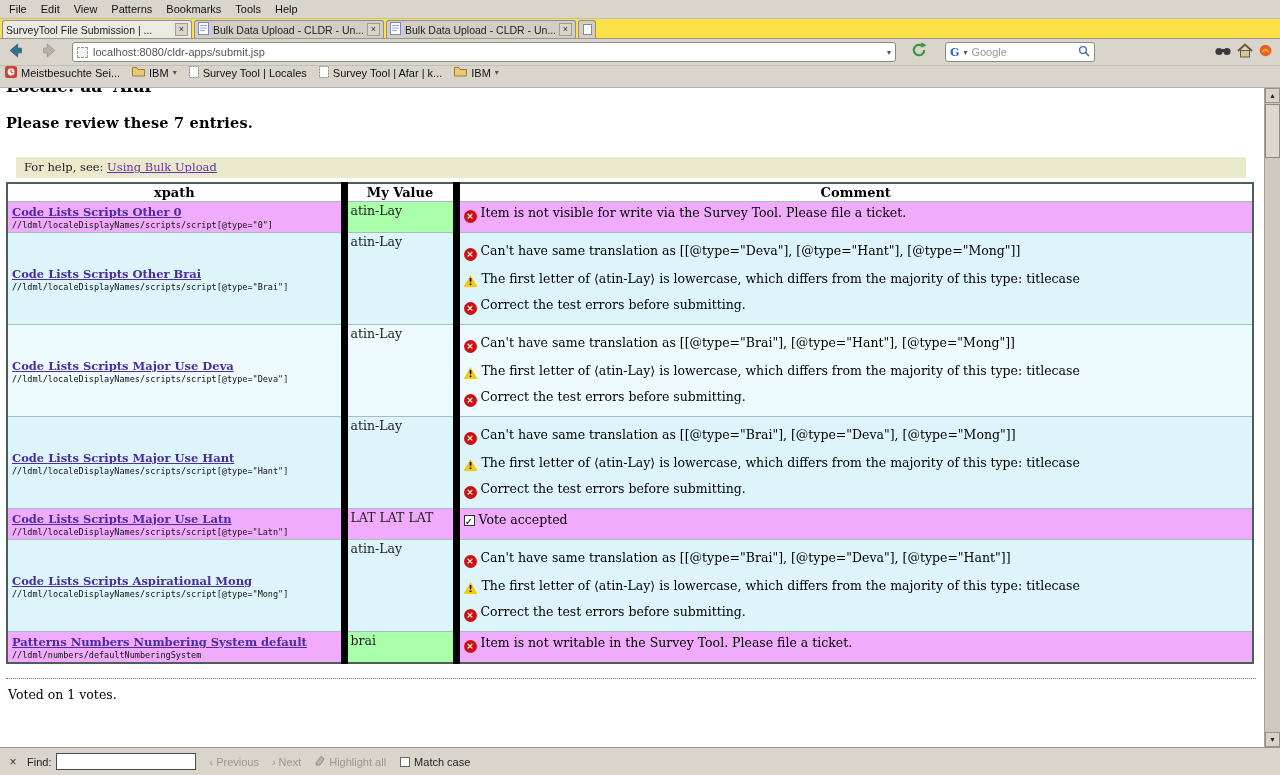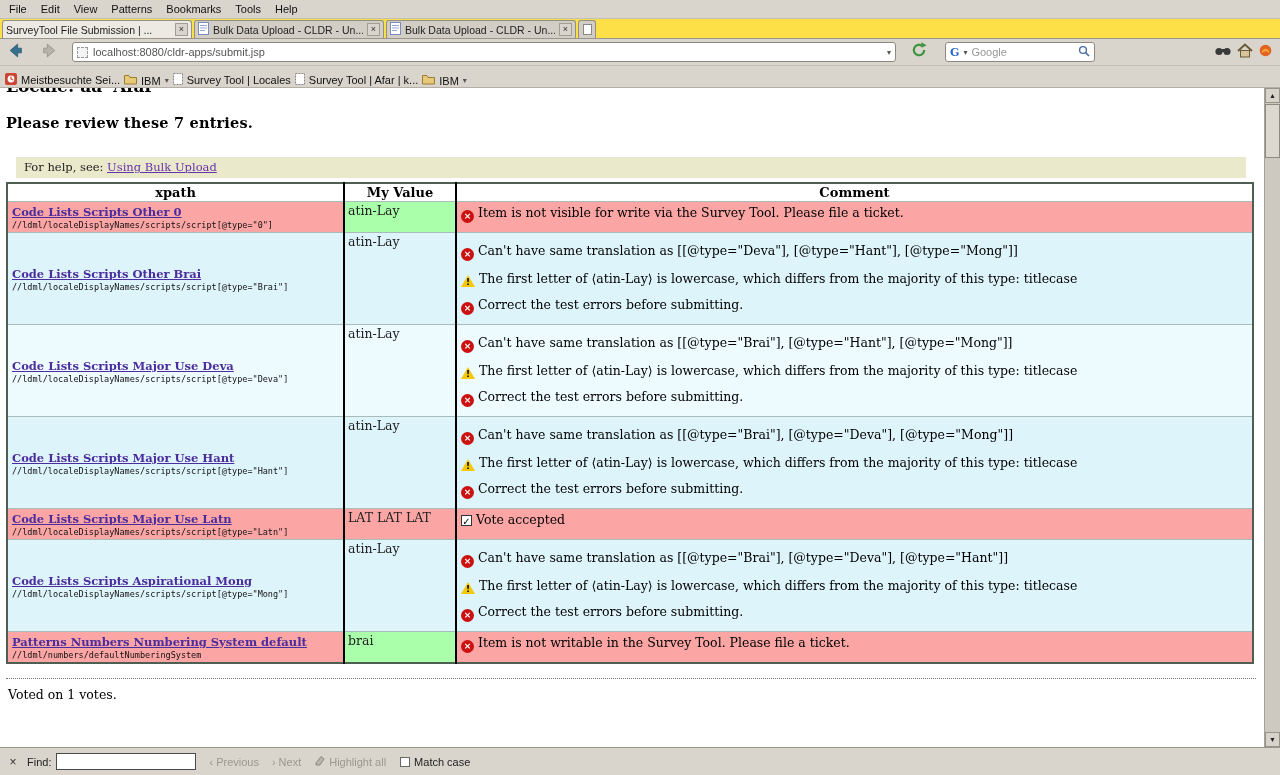--- a/index.html
+++ b/index.html
@@ -26,37 +26,37 @@
   .url-favicon{width:11px;height:11px;border:1px dashed #999;background:#f4f4f4}
   .url-text{flex:1;font-size:11px;color:#555;white-space:nowrap;overflow:hidden}
   .caret{font-size:8px;color:#555}
   .searchbox{width:150px;height:20px;background:#fff;border:1px solid #8d897f;border-radius:3px;display:flex;align-items:center;gap:4px;padding:0 4px;margin-left:3px}
   .google-g{font-size:11px;font-weight:bold;color:#2a66c8;font-family:"DejaVu Serif",serif}
   .search-text{flex:1;font-size:11px;color:#979797}
   .nav-spacer{width:96px}
   .nav-icons{display:flex;align-items:center;gap:6px;padding-right:4px}
 
   
-  .bookmarksbar{height:22px;background:#d9d5cd;border-bottom:1px solid #b3afa7;display:flex;align-items:flex-end;gap:4px;padding:0 5px;font-size:11px;color:#111}
+  .bookmarksbar{height:22px;background:#d9d5cd;border-bottom:1px solid #b3afa7;display:flex;align-items:flex-start;gap:12px;padding:0 5px;font-size:11px;color:#111}
   .bm-item{display:flex;align-items:center;gap:4px}
 
   
   .content{flex:1;position:relative;background:#fff;overflow:hidden}
   .page{position:absolute;top:0;left:0;right:16px;bottom:0;overflow:hidden;padding-left:6px;padding-right:8px;font-family:"DejaVu Serif",serif;color:#000}
   .clipped-h1{font-size:17px;font-weight:bold;line-height:20px;margin-top:-12px;white-space:nowrap}
   .review-h2{font-size:14.5px;font-weight:bold;margin-top:18px;letter-spacing:.2px}
   .notice{margin:26px 10px 4px 10px;background:#ebe9cc;padding:3px 8px;font-size:11.5px;color:#222;line-height:15px}
   .notice a{color:#6633aa;text-decoration:underline;cursor:pointer}
 
   table.review{border-collapse:collapse;border:2px solid #4e5e52;width:calc(100% - 2px);margin-top:4px;font-size:12.5px}
   table.review th{font-size:13px;font-weight:bold;text-align:center;padding:1px 2px;background:#fff}
-  table.review td,table.review th{border-left:2px solid #000000;vertical-align:top}
+  table.review td,table.review th{border-left:7px solid #000000;vertical-align:top}
   table.review td:first-child,table.review th:first-child{border-left:none}
   table.review tbody tr{border-top:1px solid #a9bcbc}
-  .rw{background:#fca5a5}.rb{background:#def4fb}.rbl{background:#edfbff}
+  .rw{background:#f0abfc}.rb{background:#def4fb}.rbl{background:#edfbff}
   .xpath-cell{padding:2px 4px;vertical-align:middle !important}
   .xpath-link{font-family:"DejaVu Serif",serif;font-weight:bold;font-size:11.5px;color:#4b2d9e;text-decoration:underline;cursor:pointer}
   .xpath-path{font-family:"DejaVu Sans Mono",monospace;font-size:8.5px;color:#111;margin-top:1px;white-space:nowrap}
   .value-cell{padding:1px 3px;font-size:12.5px;color:#222}
   .value-green{background:#aaffaa}
   .comment-cell{padding:0 4px}
   .comment{margin:2px 0;line-height:17px;font-size:12.5px}
   .multi .comment{margin:9px 0}
   .ico{display:inline-block;vertical-align:-2px;margin-right:4px;font-family:"DejaVu Sans",sans-serif}
   .ico.err{width:13px;height:13px;background:#cc1111;border-radius:50%;color:#fff;font-size:9px;font-weight:bold;line-height:13px;text-align:center}

